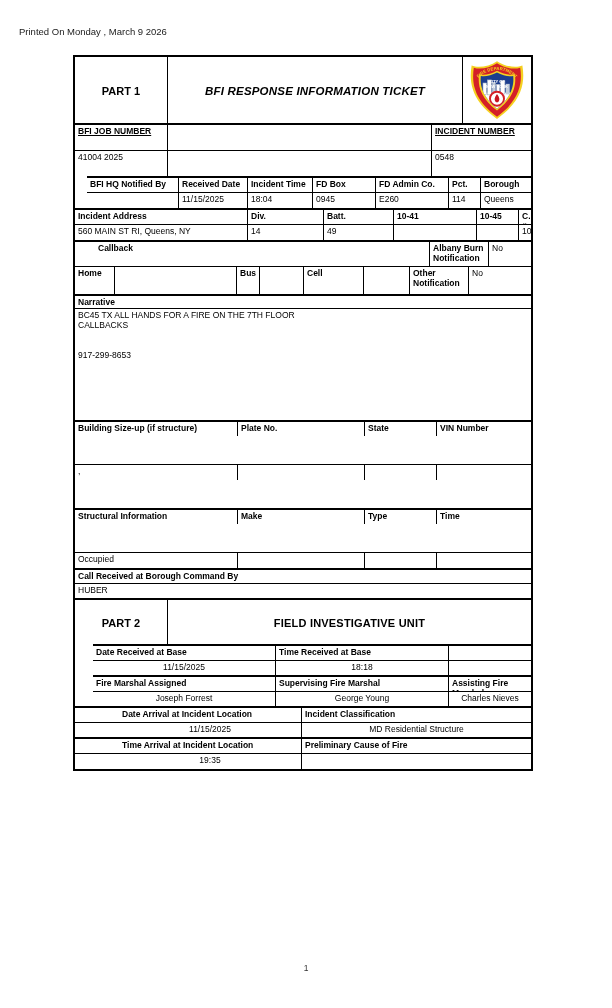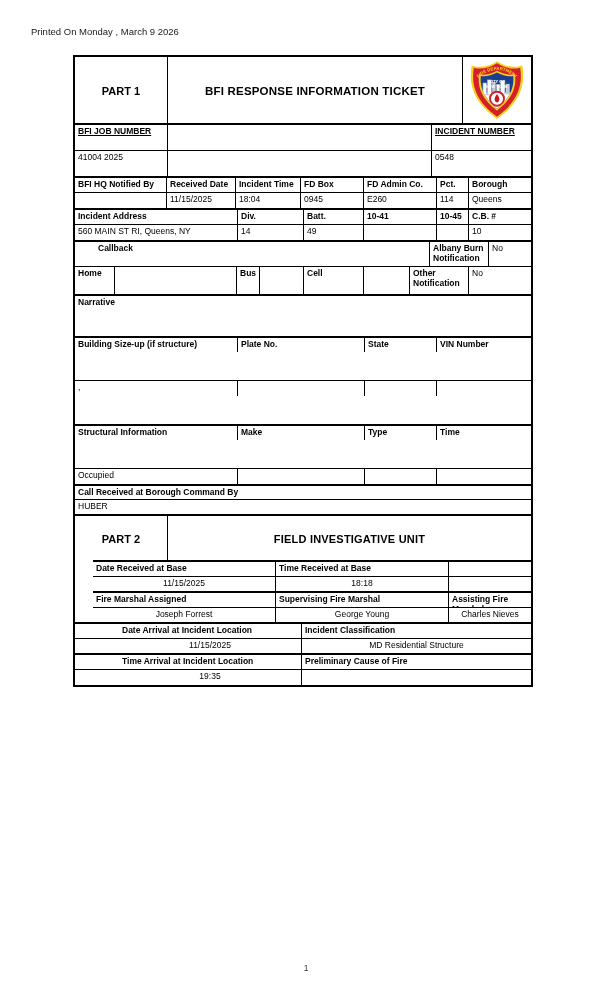--- a/index.html
+++ b/index.html
@@ -3,21 +3,21 @@
 <meta charset="utf-8">
 <style>
   * { margin:0; padding:0; box-sizing:border-box; }
   html,body { background:#ffffff; }
   body {
     width:612px; height:1008px; position:relative;
     font-family:"Liberation Sans", sans-serif;
     color:#000;
   }
   .printed-on {
-    position:absolute; left:31px; top:26px;
+    position:absolute; left:19px; top:26px;
     font-size:9.5px; color:#1a1a1a;
   }
   .form {
     position:absolute; left:73px; top:55px; width:460px;
     border:2px solid #000; background:#fff;
   }
   .row { display:grid; border-top:1px solid #000; }
   .row.first { border-top:none; }
   .row.thick { border-top:2px solid #000; }
   .cell {
@@ -26,27 +26,27 @@
     font-size:8.5px; line-height:10px;
     overflow:hidden;
   }
   .cell:first-child { border-left:none; }
   .lbl { font-weight:bold; }
   .ctr { text-align:center; }
   .flexctr { display:flex; align-items:center; justify-content:center; }
 
   .r-part1 { grid-template-columns:92px 1fr 69px; height:66px; }
   .part-label { font-size:11px; font-weight:bold; }
-  .form-title { font-size:11.5px; font-weight:bold; letter-spacing:0.2px; }
+  .form-title { font-size:11.5px; font-weight:bold; letter-spacing:0.2px;font-style:italic; }
   .logo-cell { padding:1px; }
 
   .r-job  { grid-template-columns:92px 1fr 100px; height:27px;text-decoration:underline; }
   .r-jobv { grid-template-columns:92px 1fr 100px; height:26px; }
-  .r-hq   { grid-template-columns:91px 69px 65px 63px 73px 32px 1fr; height:16px; }
-  .r-addr { grid-template-columns:162px 66px 60px 73px 32px 1fr; height:16px; }
+  .r-hq   { grid-template-columns:91px 69px 65px 63px 73px 32px 1fr; height:16px;margin-left:12px; }
+  .r-addr { grid-template-columns:162px 66px 60px 73px 32px 1fr; height:16px;gap:10px; }
   .r-cb   { grid-template-columns:334px 59px 1fr; height:26px;padding-left:20px; }
   .r-ph   { grid-template-columns:39px 122px 23px 44px 60px 46px 59px 1fr; height:28px; }
   .r-narrl{ grid-template-columns:1fr; height:14px; }
   .r-narrv{ grid-template-columns:1fr; height:84px; }
   .narr-text { white-space:pre-line; }
   .r-bld  { grid-template-columns:162px 127px 72px 1fr; height:16px;margin-top:28px; }
   .r-one  { grid-template-columns:1fr; height:15px; }
   .r-part2{ grid-template-columns:92px 1fr; height:46px; }
   .p2-title { font-size:11px; font-weight:bold; letter-spacing:0.2px; }
   .r-p2a  { grid-template-columns:182px 173px 1fr;margin-left:18px; }
@@ -161,20 +161,27 @@
     <div class="cell"></div>
     <div class="cell lbl">Cell</div>
     <div class="cell"></div>
     <div class="cell lbl">Other Notification</div>
     <div class="cell">No</div>
   </div>
 
   <div class="row thick r-narrl">
     <div class="cell lbl">Narrative</div>
   </div>
+  <div class="row r-narrv">
+    <div class="cell narr-text">BC45 TX ALL HANDS FOR A FIRE ON THE 7TH FLOOR
+CALLBACKS
+
+
+917-299-8653</div>
+  </div>
 
   <div class="row thick r-bld">
     <div class="cell lbl">Building Size-up (if structure)</div>
     <div class="cell lbl">Plate No.</div>
     <div class="cell lbl">State</div>
     <div class="cell lbl">VIN Number</div>
   </div>
   <div class="row r-bld">
     <div class="cell">,</div>
     <div class="cell"></div>

